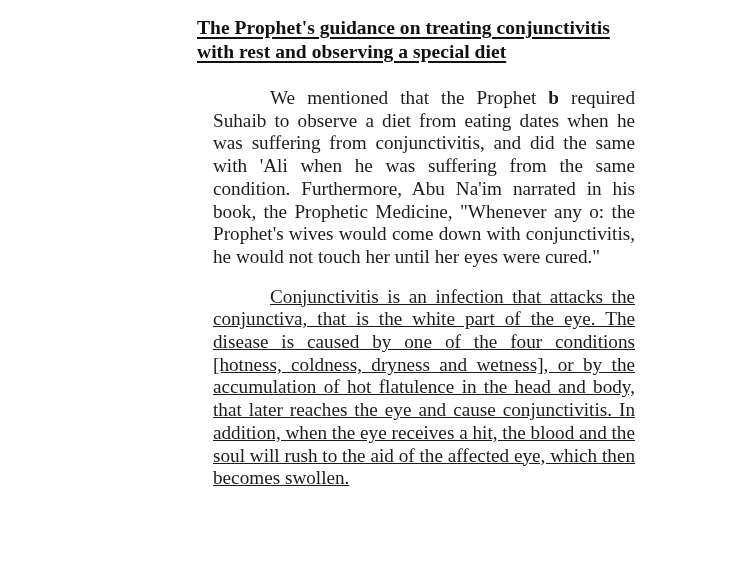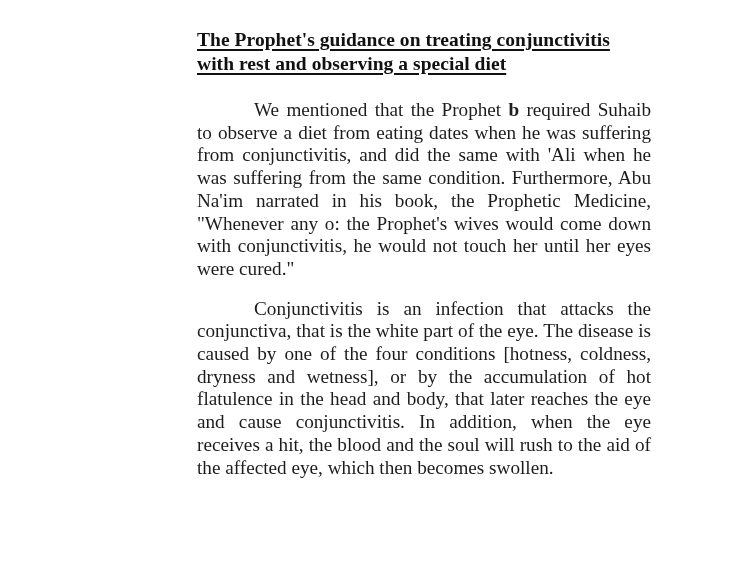--- a/index.html
+++ b/index.html
@@ -11,44 +11,44 @@
       width: 750px;
       height: 569px;
       overflow: hidden;
       position: relative;
       font-family: "Liberation Serif", "DejaVu Serif", serif;
       color: #1a1a1a;
     }
     .page {
       position: absolute;
       left: 197px;
-      top: 28px;
+      top: 16px;
       width: 454px;
     }
     .title {
       margin: 0;
       font-weight: bold;
       font-size: 19.5px;
       line-height: 24px;
       text-decoration: underline;
       text-decoration-thickness: 2px;
       text-underline-offset: 3px;
       color: #111111;
       letter-spacing: 0.05px;
     }
     .para {
-      margin: 0;
+      margin: 16px;
       font-size: 19.2px;
       line-height: 22.7px;
       text-align: justify;
       text-indent: 57px;
       color: #1c1c1c;
     }
     .p1 { margin-top: 23px; }
-    .p2 { margin-top: 17px; }
+    .p2 { margin-top: 17px; text-decoration: underline; }
     .p3 { margin-top: 18px; }
     .bold-mark { font-weight: bold; }
   </style>
 </head>
 <body>
 
 <div class="page">
   <h1 class="title">The Prophet's guidance on treating conjunctivitis with rest and observing a special diet</h1>
 
   <p class="para p1"><span>We mentioned that the Prophet </span><span class="bold-mark">b</span><span> required Suhaib to observe a diet from eating dates when he was suffering from conjunctivitis, and did the same with 'Ali  when he was suffering from the same condition. Furthermore, Abu Na'im narrated in his book, the Prophetic Medicine, "Whenever any o: the Prophet's wives would come down with conjunctivitis, he would not touch her until her eyes were cured."</span></p>

